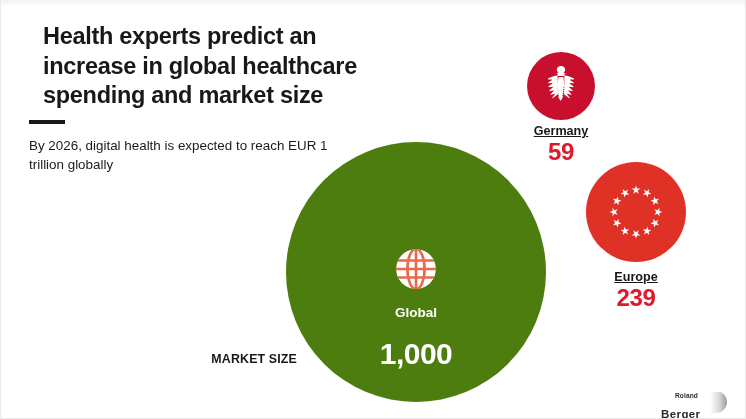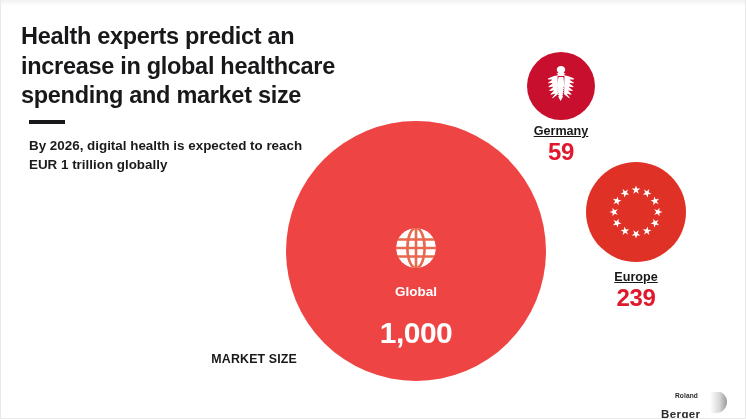--- a/index.html
+++ b/index.html
@@ -28,21 +28,21 @@
     position: absolute;
     left: 0; top: 0;
     width: 746px; height: 6px;
     background: linear-gradient(to bottom, #f1f1f1, #ffffff);
     pointer-events: none;
   }
 
   
   .headline {
     position: absolute;
-    left: 20px;
+    left: 42px;
     top: 22px;
     width: 360px;
     font-size: 23.5px;
     line-height: 1.26;
     font-weight: bold;
     color: #18181a;
     letter-spacing: -0.3px;
   }
 
   .rule {
@@ -54,21 +54,21 @@
     background: #18181a;
   }
 
   .subhead {
     position: absolute;
     left: 28px;
     top: 136px;
     width: 300px;
     font-size: 13.4px;
     line-height: 1.42;
-    font-weight: bold;
+    font-weight: normal;
     color: #1b1b1d;
   }
 
   
   .caption {
     position: absolute;
     left: 118px;
     top: 352px;
     width: 178px;
     text-align: right;
@@ -87,24 +87,24 @@
   }
 
   
   .bubble {
     position: absolute;
     border-radius: 50%;
   }
 
   #bubble-global {
     left: 285px;
-    top: 121px;
+    top: 142px;
     width: 260px;
     height: 260px;
-    background: #ef4444;
+    background: #4d7c0f;
   }
 
   #bubble-germany {
     left: 526px;
     top: 52px;
     width: 68px;
     height: 68px;
     background: #c8102e;
   }
 

